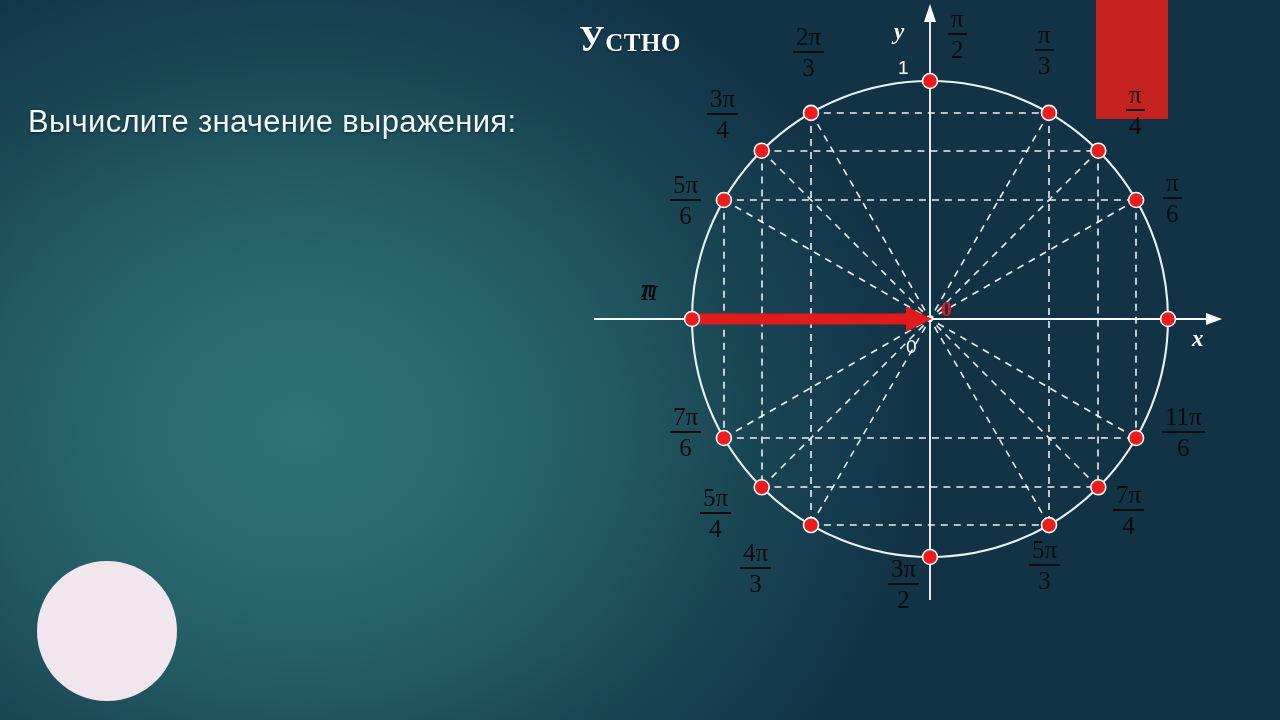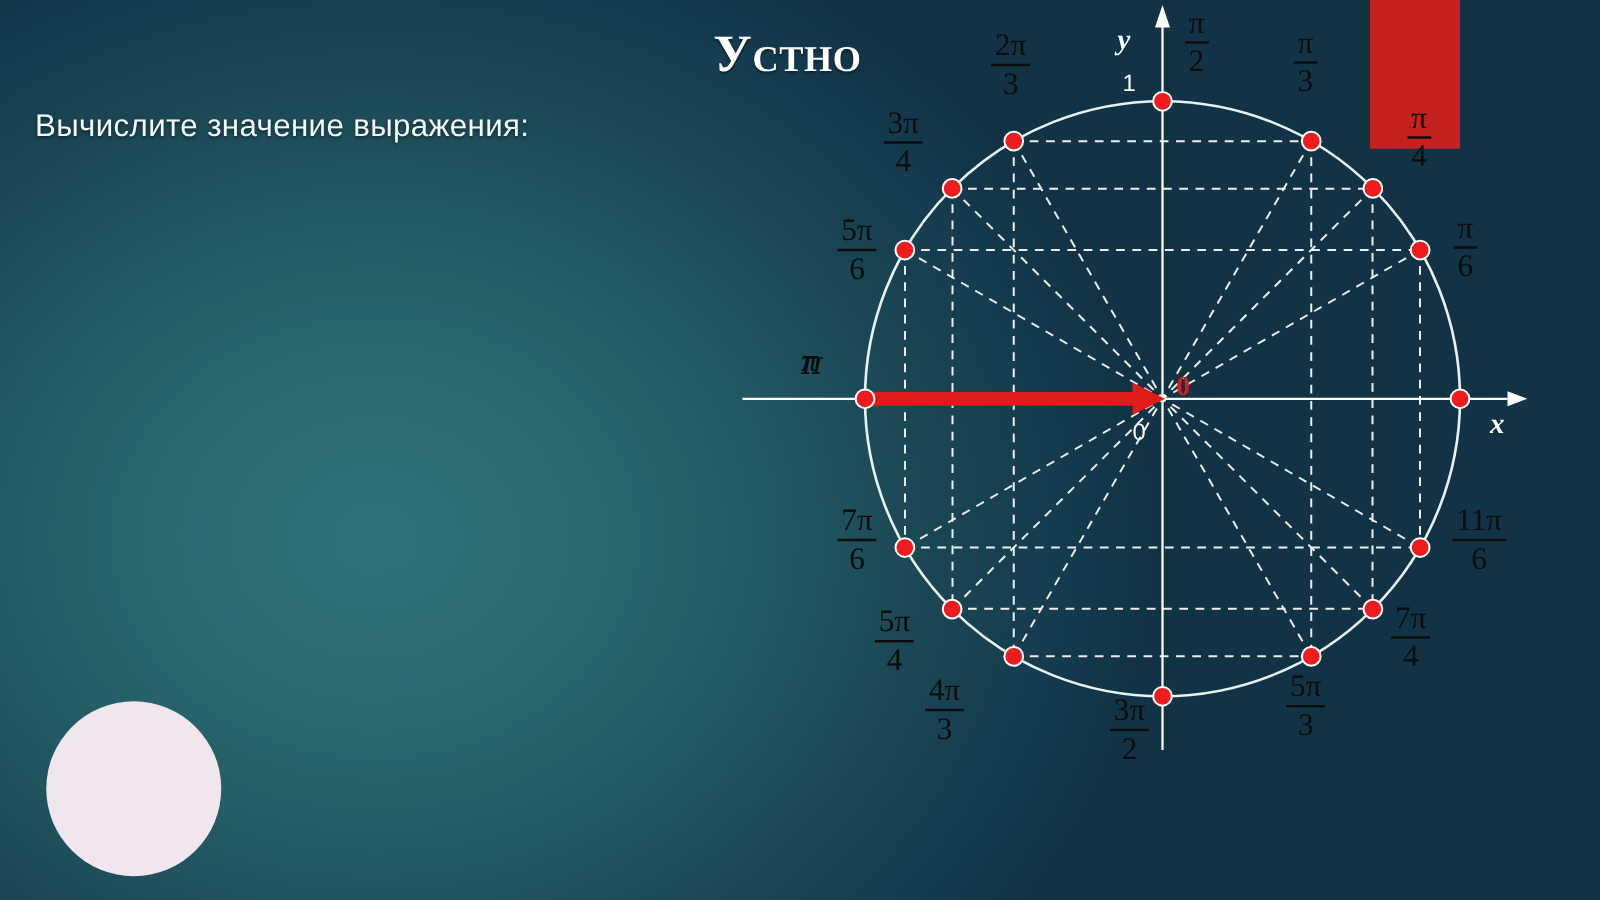--- a/index.html
+++ b/index.html
@@ -26,31 +26,31 @@
   
   #title-ustno {
     position: absolute;
     left: 520px;
     top: 20px;
     width: 220px;
     text-align: center;
     color: #ffffff;
     font-family: "Liberation Serif", serif;
     font-weight: bold;
-    font-size: 42px;
+    font-size: 35px;
     letter-spacing: 0.5px;
     font-variant: small-caps;
     text-shadow: 0 1px 2px rgba(0,0,0,0.45);
   }
   #subtitle {
     position: absolute;
     left: 28px;
-    top: 87px;
+    top: 104px;
     color: #f2f7f7;
-    font-size: 25px;
+    font-size: 31px;
     letter-spacing: 0.3px;
     white-space: nowrap;
     text-shadow: 0 1px 3px rgba(0,0,0,0.5);
     text-align: center;
   }
   #expression {
     position: absolute;
     left: 140px;
     top: 262px;
     color: #ffffff;

